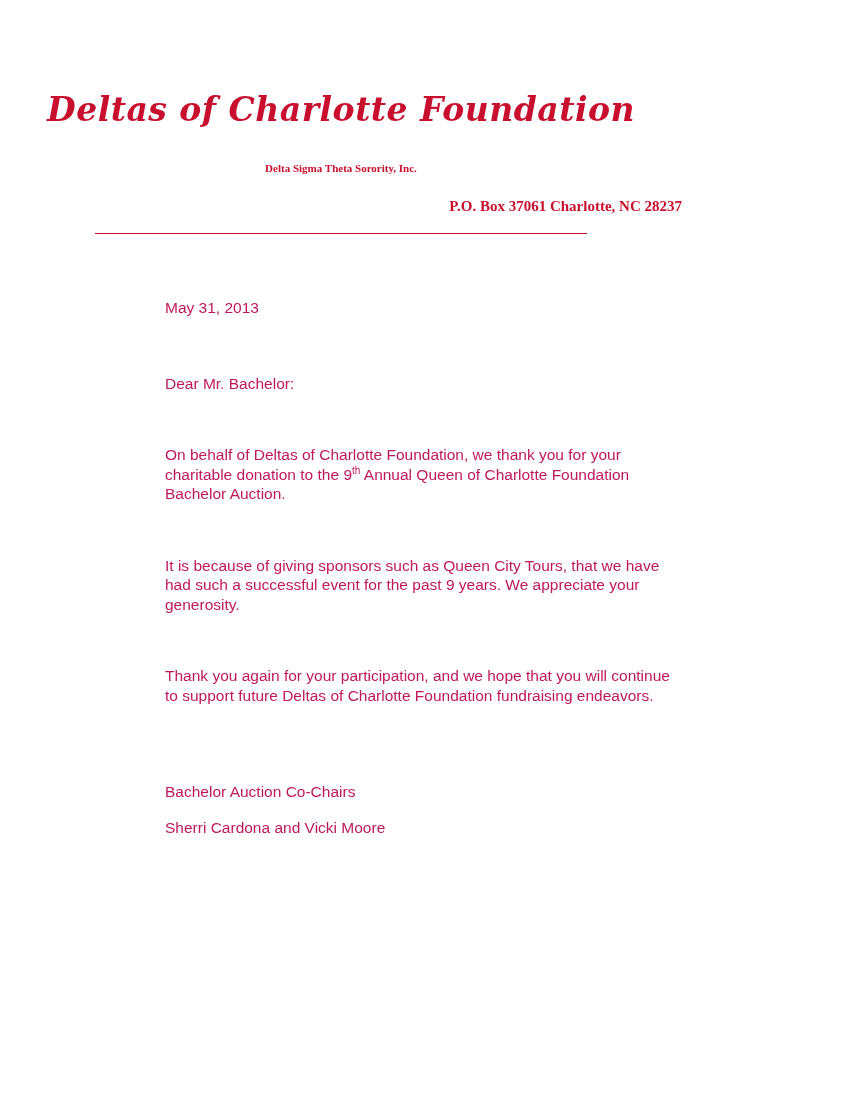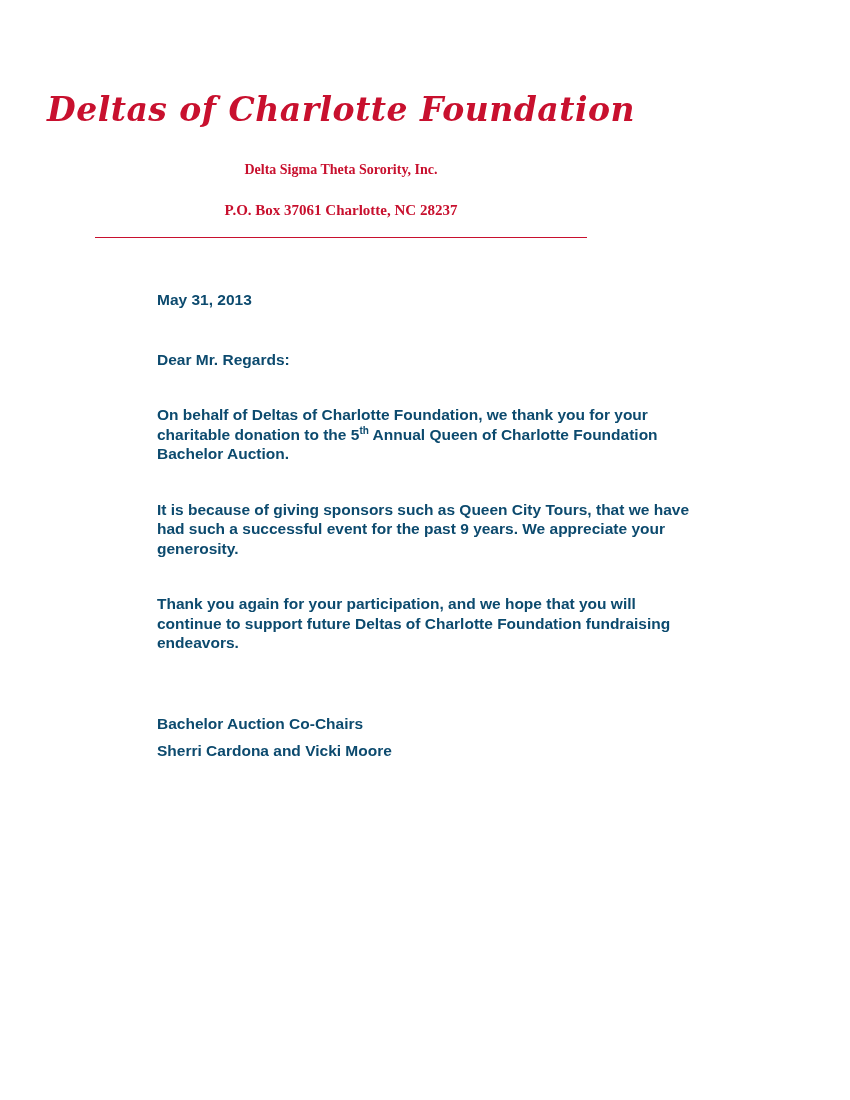--- a/index.html
+++ b/index.html
@@ -34,54 +34,54 @@
     font-weight: bold;
     font-size: 33px;
     letter-spacing: 0.5px;
     color: #c8102e;
     line-height: 1.1;
     margin: 0;
   }
   .sorority-line {
     font-family: "Liberation Serif", serif;
     font-weight: bold;
-    font-size: 14px;
+    font-size: 11px;
     color: #c8102e;
     margin: 0;
     padding-top: 34px;
   }
   .address-line {
     font-family: "Liberation Serif", serif;
     font-weight: bold;
     font-size: 15px;
     color: #c8102e;
     margin: 0;
     padding-top: 24px;
+    text-align: right;
   }
   .rule {
     width: 492px;
     height: 1px;
     background: #c8102e;
     margin: 18px auto 0 auto;
   }
 
   
   .body-block {
     position: absolute;
     left: 149px;
     top: 282px;
     width: 552px;
   }
   .body-block p {
     font-family: "Liberation Sans", sans-serif;
     font-size: 15.5px;
     line-height: 19.5px;
-    margin: 8px;
-    color: #0c4a6e;
-    font-weight: bold;
+    margin: 16px;
+    color: #be185d;
   }
   .gap-date   { height: 24px; }
   .gap-para   { height: 20px; }
   .gap-sign   { height: 25px; }
 
   sup.ord {
     font-size: 10px;
     vertical-align: super;
     line-height: 0;
   }
@@ -99,24 +99,24 @@
     <div class="address-line">P.O. Box 37061  Charlotte, NC 28237</div>
 
     <div class="rule"></div>
   </div>
 
   <div class="body-block">
 
     <p>May 31, 2013</p>
     <div class="gap-date"></div>
 
-    <p>Dear Mr. Regards:</p>
+    <p>Dear Mr. Bachelor:</p>
     <div class="gap-para"></div>
 
-    <p><span>On behalf of Deltas of Charlotte Foundation, we thank you for your charitable donation to the 5</span><sup class="ord">th</sup><span> Annual Queen of Charlotte Foundation Bachelor Auction.</span></p>
+    <p><span>On behalf of Deltas of Charlotte Foundation, we thank you for your charitable donation to the 9</span><sup class="ord">th</sup><span> Annual Queen of Charlotte Foundation Bachelor Auction.</span></p>
     <div class="gap-para"></div>
 
     <p>It is because of giving sponsors such as Queen City Tours, that we have had such a successful event for the past 9 years. We appreciate your generosity.</p>
     <div class="gap-para"></div>
 
     <p>Thank you again for your participation, and we hope that you will continue to support future Deltas of Charlotte Foundation fundraising endeavors.</p>
     <div class="gap-para"></div>
 
     <div class="gap-sign"></div>
 

